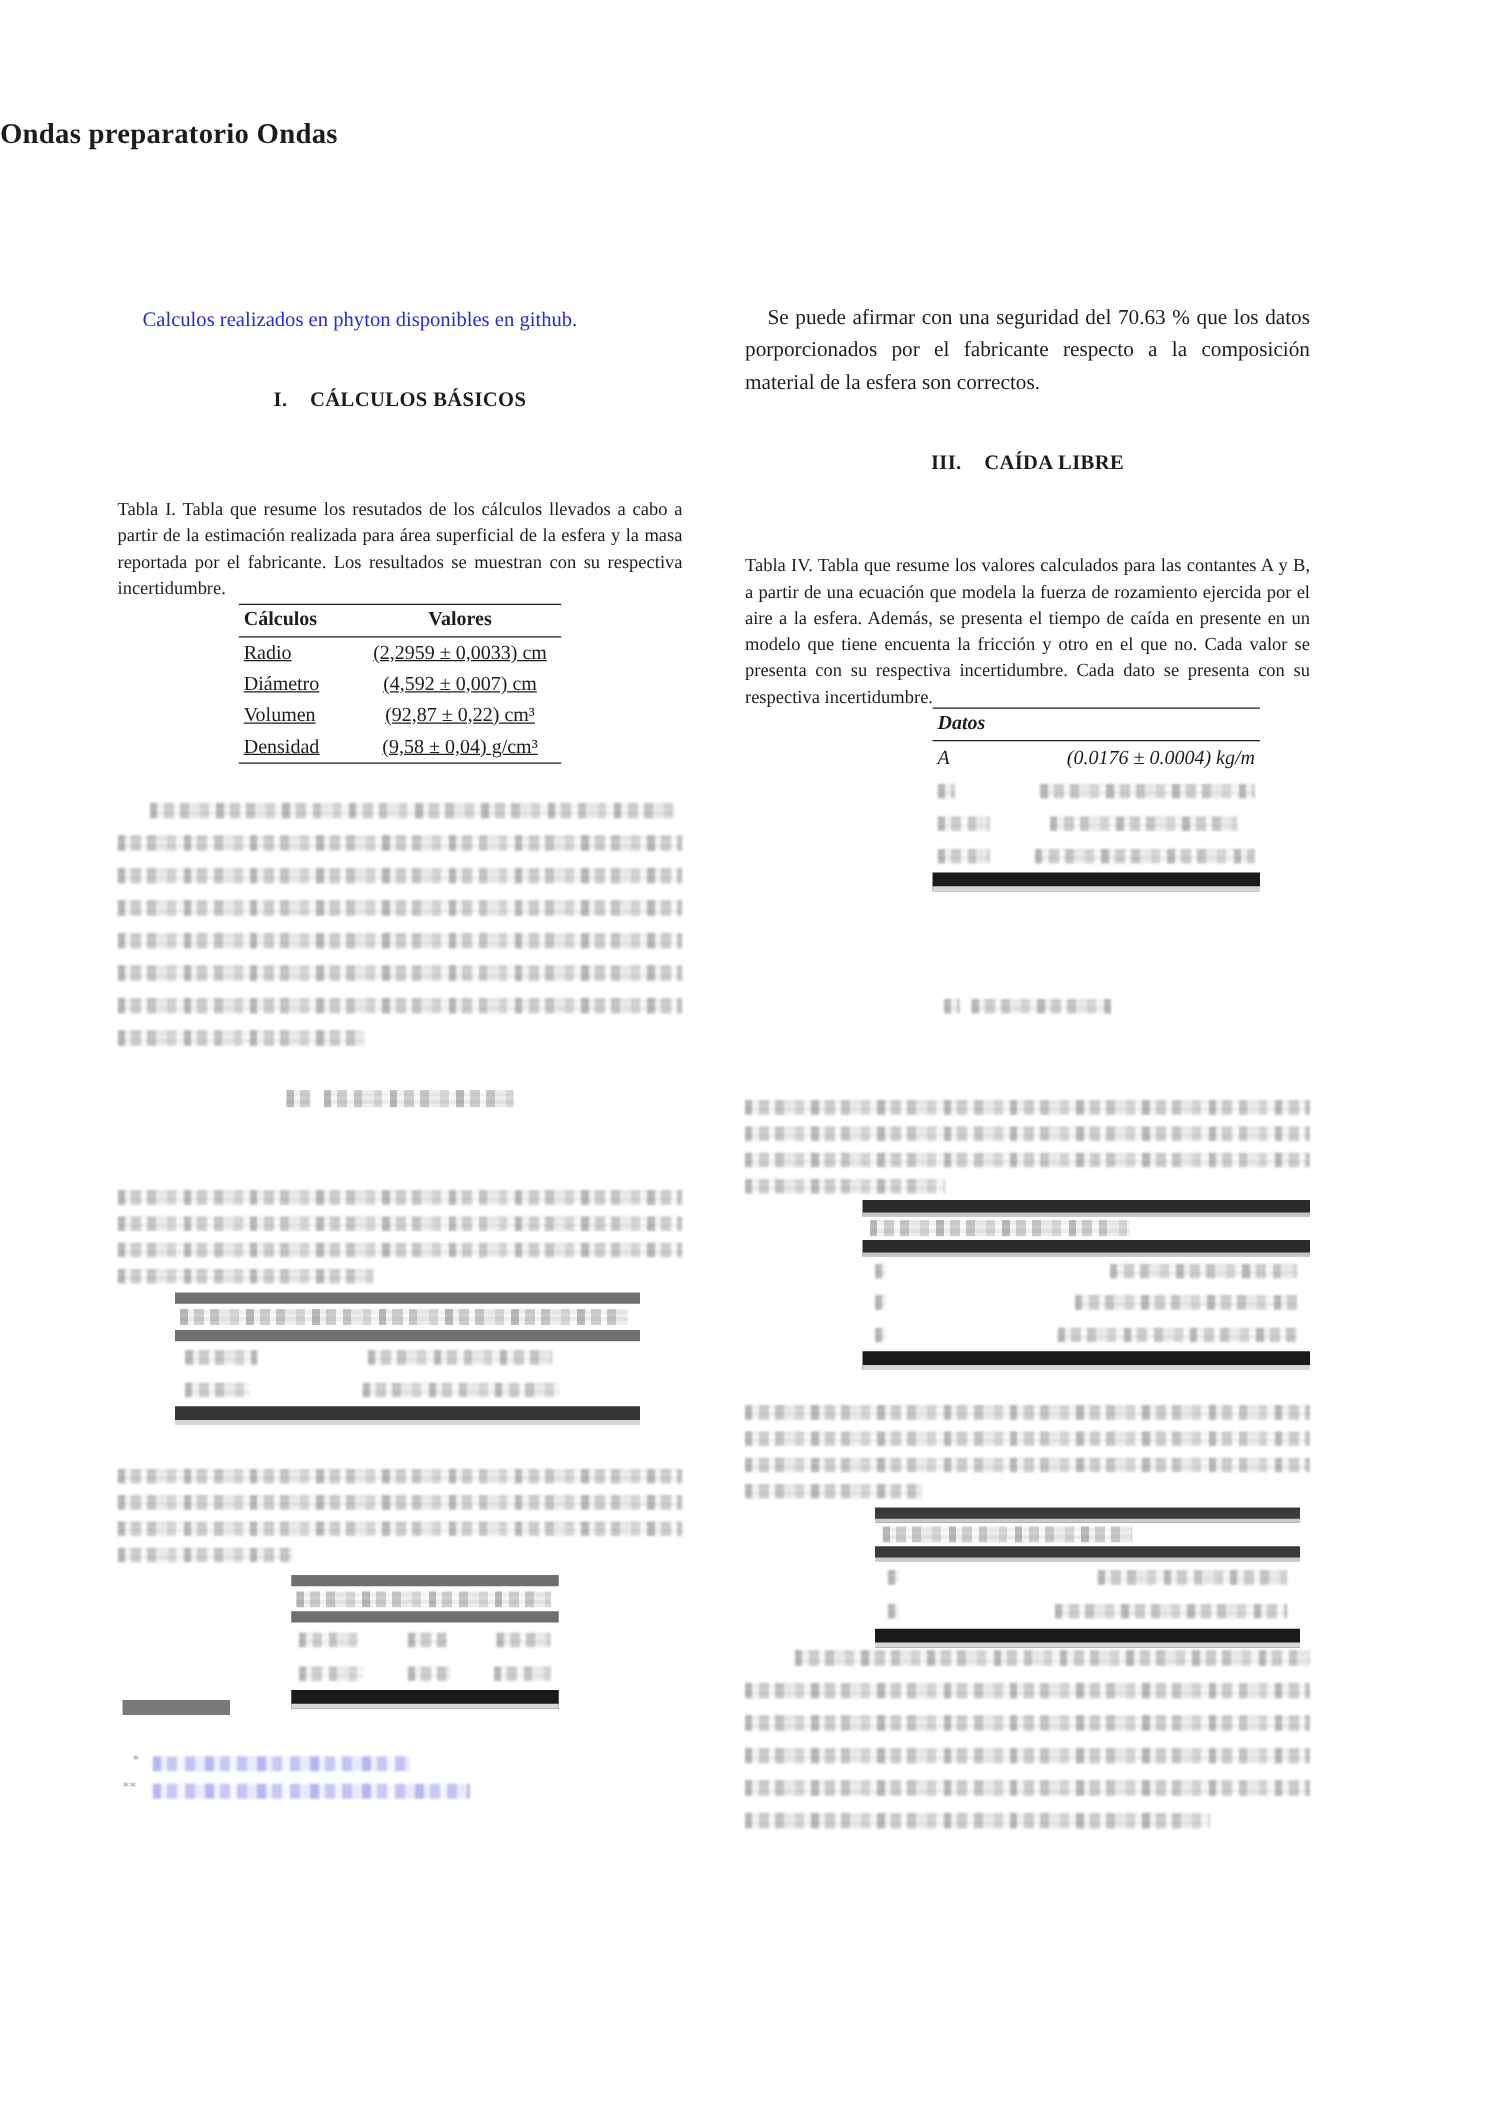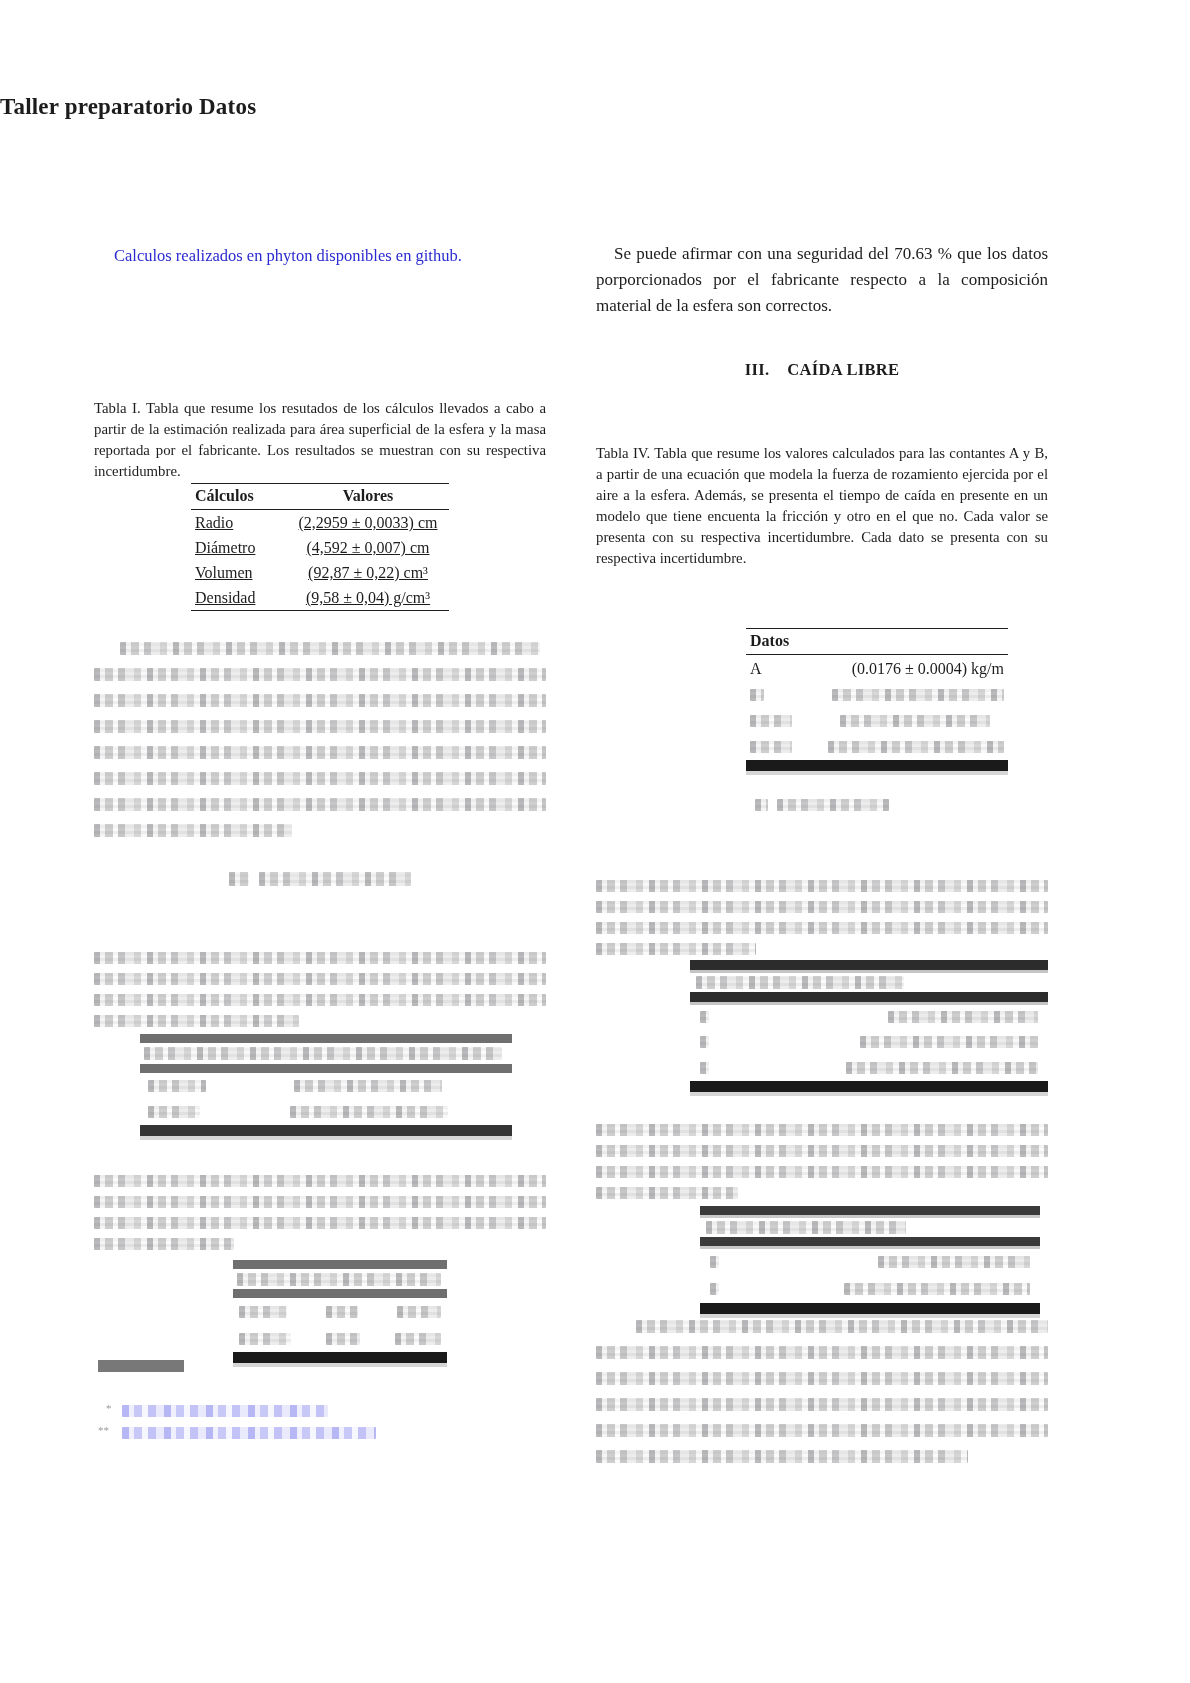--- a/index.html
+++ b/index.html
@@ -67,26 +67,27 @@
   
   .bar { height:9px; background:#6f6f6f; }
   .bar-black { background:#1a1a1a; height:11px; border-bottom:4px solid #d6d6d6; }
   .mt-row { display:flex; align-items:center; justify-content:space-between; }
 </style>
 </head>
 <body>
 
 <div class="page">
 
-  <div class="title">Taller preparatorio Datos</div>
+  <div class="title">Ondas preparatorio Ondas</div>
 
   <div class="col col-left">
 
     <a class="abs link-blue" style="top:246px;" href="#">Calculos realizados en phyton disponibles en github.</a>
 
+    <div class="abs sec-head" style="top:310px;"><span>I.</span><span class="sp"></span><span>CÁLCULOS BÁSICOS</span></div>
 
     <div class="abs cap" style="top:398px;">Tabla I. Tabla que resume los resutados de los cálculos llevados a cabo a partir de la estimación realizada para área superficial de la esfera y la masa reportada por el fabricante. Los resultados se muestran con su respectiva incertidumbre.</div>
 
     <div class="abs" style="top:483px;">
       <div class="t1">
         <div class="rule"></div>
         <div class="t1-head">
           <span>Cálculos</span>
           <span class="h2">Valores</span>
         </div>
@@ -190,21 +191,21 @@
   </div>
 
   <div class="col col-right">
 
     <div class="abs bodytxt" style="top:241px;">Se puede afirmar con una seguridad del 70.63 % que los datos porporcionados por el fabricante respecto a la composición material de la esfera son correctos.</div>
 
     <div class="abs sec-head" style="top:360px;"><span>III.</span><span class="sp"></span><span>CAÍDA LIBRE</span></div>
 
     <div class="abs cap" style="top:443px;">Tabla IV. Tabla que resume los valores calculados para las contantes A y B, a partir de una ecuación que modela la fuerza de rozamiento ejercida por el aire a la esfera. Además, se presenta el tiempo de caída en presente en un modelo que tiene encuenta la fricción y otro en el que no. Cada valor se presenta con su respectiva incertidumbre. Cada dato se presenta con su respectiva incertidumbre.</div>
 
-    <div class="abs" style="top:628px;">
+    <div class="abs" style="top:566px;font-style:italic;">
       <div class="t4">
         <div class="rule"></div>
         <div class="t4-head">Datos</div>
         <div class="rule"></div>
         <div class="t4-row">
           <span>A</span>
           <span class="v">(0.0176 ± 0.0004) kg/m</span>
         </div>
         <div class="t4-redrow">
           <span class="mz" style="width:14px;"></span>

